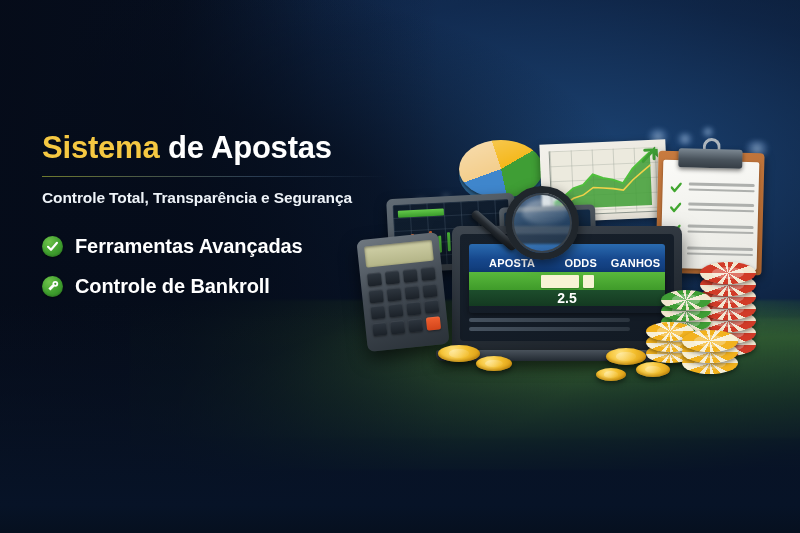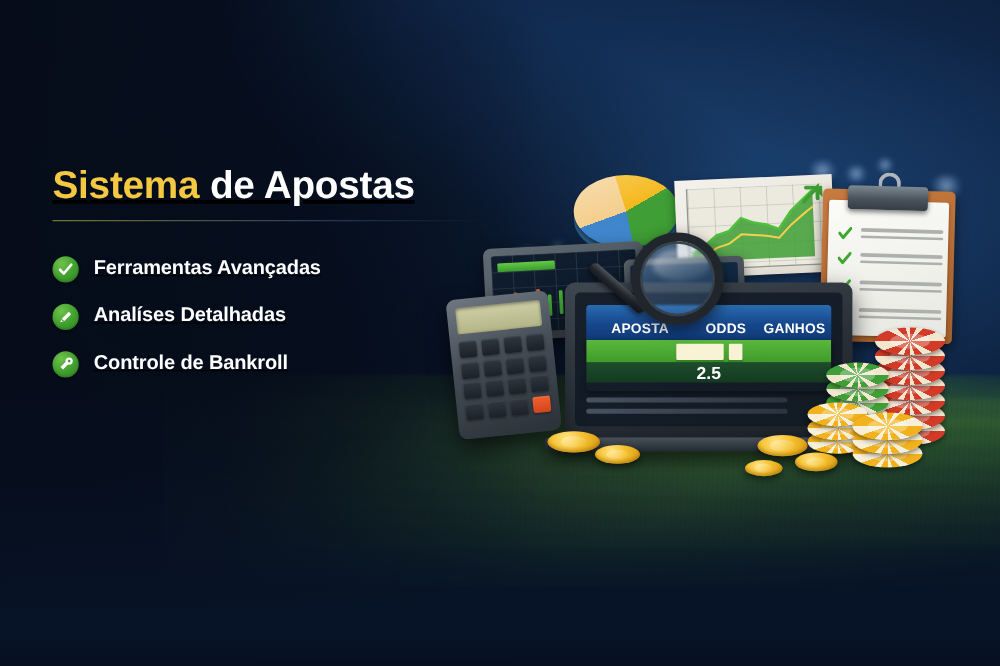--- a/index.html
+++ b/index.html
@@ -41,38 +41,38 @@
       linear-gradient(180deg, rgba(60,120,45,0.0) 0%, rgba(78,145,52,0.55) 22%, rgba(46,100,40,0.55) 58%, rgba(14,40,32,0.0) 100%);
     filter:blur(1.2px);
   }
   .pitch-tex {
     position:absolute; left:150px; right:-20px; top:318px; height:120px;
     background:repeating-linear-gradient(93deg, rgba(150,210,80,0.16) 0 2px, rgba(25,70,35,0.16) 2px 4px);
     filter:blur(1.4px); opacity:0.75;
   }
 
   
-  .copy { position:absolute; left:42px; top:132px; width:352px; z-index:30;text-decoration:underline; }
+  .copy { position:absolute; left:42px; top:132px; width:352px; z-index:30; }
   .headline { font-size:31px; font-weight:700; letter-spacing:-0.2px; line-height:1.05; white-space:nowrap; }
   .headline .hl-a { color:#f5c842; }
   .headline .hl-b { color:#ffffff; }
   .rule { margin:11px 0 12px 0; height:1px; width:345px;
     background:linear-gradient(90deg,#6f7a2e 0%, #4c5a45 28%, #2a3c52 62%, rgba(30,48,72,0) 100%); }
   .subhead { font-size:15.5px; font-weight:700; color:#eef3f8; letter-spacing:-0.1px; white-space:nowrap; }
 
   .features { margin-top:28px; display:flex; flex-direction:column; gap:17px; }
   .feat { display:flex; align-items:center; gap:12px; }
   .badge {
     width:21px; height:21px; border-radius:50%; flex:0 0 21px;
     background:radial-gradient(circle at 34% 28%, #6ec24a 0%, #3f9e2e 55%, #2f8524 100%);
     box-shadow:0 1px 2px rgba(0,0,0,0.45), inset 0 -1px 2px rgba(0,0,0,0.2);
     display:flex; align-items:center; justify-content:center;
   }
   .badge svg { display:block; }
-  .feat-label { font-size:16px; font-weight:700; color:#ffffff; letter-spacing:-0.1px; white-space:nowrap; }
+  .feat-label { font-size:20px; font-weight:700; color:#ffffff; letter-spacing:-0.1px; white-space:nowrap; }
 
   
   .art { position:absolute; inset:0; z-index:20; }
   .piece { position:absolute; }
 
   
   .pie-wrap { left:455px; top:128px; width:92px; height:86px; }
   .pie-base { position:absolute; left:4px; top:18px; width:84px; height:58px; border-radius:50%;
     background:#2a5f8a; filter:blur(0.4px); }
   .pie-top { position:absolute; left:4px; top:12px; width:84px; height:58px; border-radius:50%;
@@ -403,38 +403,30 @@
     <span class="coin" style="left:606px;top:348px;width:40px;height:17px;"></span>
     <span class="coin" style="left:636px;top:362px;width:34px;height:15px;"></span>
     <span class="coin" style="left:596px;top:368px;width:30px;height:13px;"></span>
   </div>
 
   <div class="copy">
     <div class="headline">
       <span class="hl-a">Sistema</span><span class="hl-b"> de Apostas</span>
     </div>
     <div class="rule"></div>
+    <div class="subhead">Controle Total, Transparência e Segurança</div>
 
     <div class="features">
       <div class="feat">
         <span class="badge">
           <svg width="13" height="13" viewBox="0 0 13 13">
               <path d="M2 6.8 L5 9.8 L11 2.8" fill="none" stroke="#ffffff" stroke-width="2.1" stroke-linecap="round" stroke-linejoin="round"></path>
             </svg>
         </span>
         <span class="feat-label">Ferramentas Avançadas</span>
-      </div>
-      <div class="feat">
-        <span class="badge">
-          <svg width="13" height="13" viewBox="0 0 13 13">
-              <path d="M2.2 10.8 L3.1 8.3 L9.0 2.4 L10.9 4.3 L5.0 10.2 Z" fill="#ffffff"></path>
-              <path d="M3.1 8.3 L5.0 10.2" stroke="#3f9e2e" stroke-width="0.9"></path>
-            </svg>
-        </span>
-        <span class="feat-label">Analíses Detalhadas</span>
       </div>
       <div class="feat">
         <span class="badge">
           <svg width="13" height="13" viewBox="0 0 13 13">
               <path d="M2.4 10.6 L6.4 6.6 L8.4 8.6 L4.4 12.6 Z" fill="#ffffff" transform="translate(0,-2)"></path>
               <circle cx="9.3" cy="3.8" r="2.9" fill="#ffffff"></circle>
               <circle cx="9.3" cy="3.8" r="1.1" fill="#3f9e2e"></circle>
             </svg>
         </span>
         <span class="feat-label">Controle de Bankroll</span>

